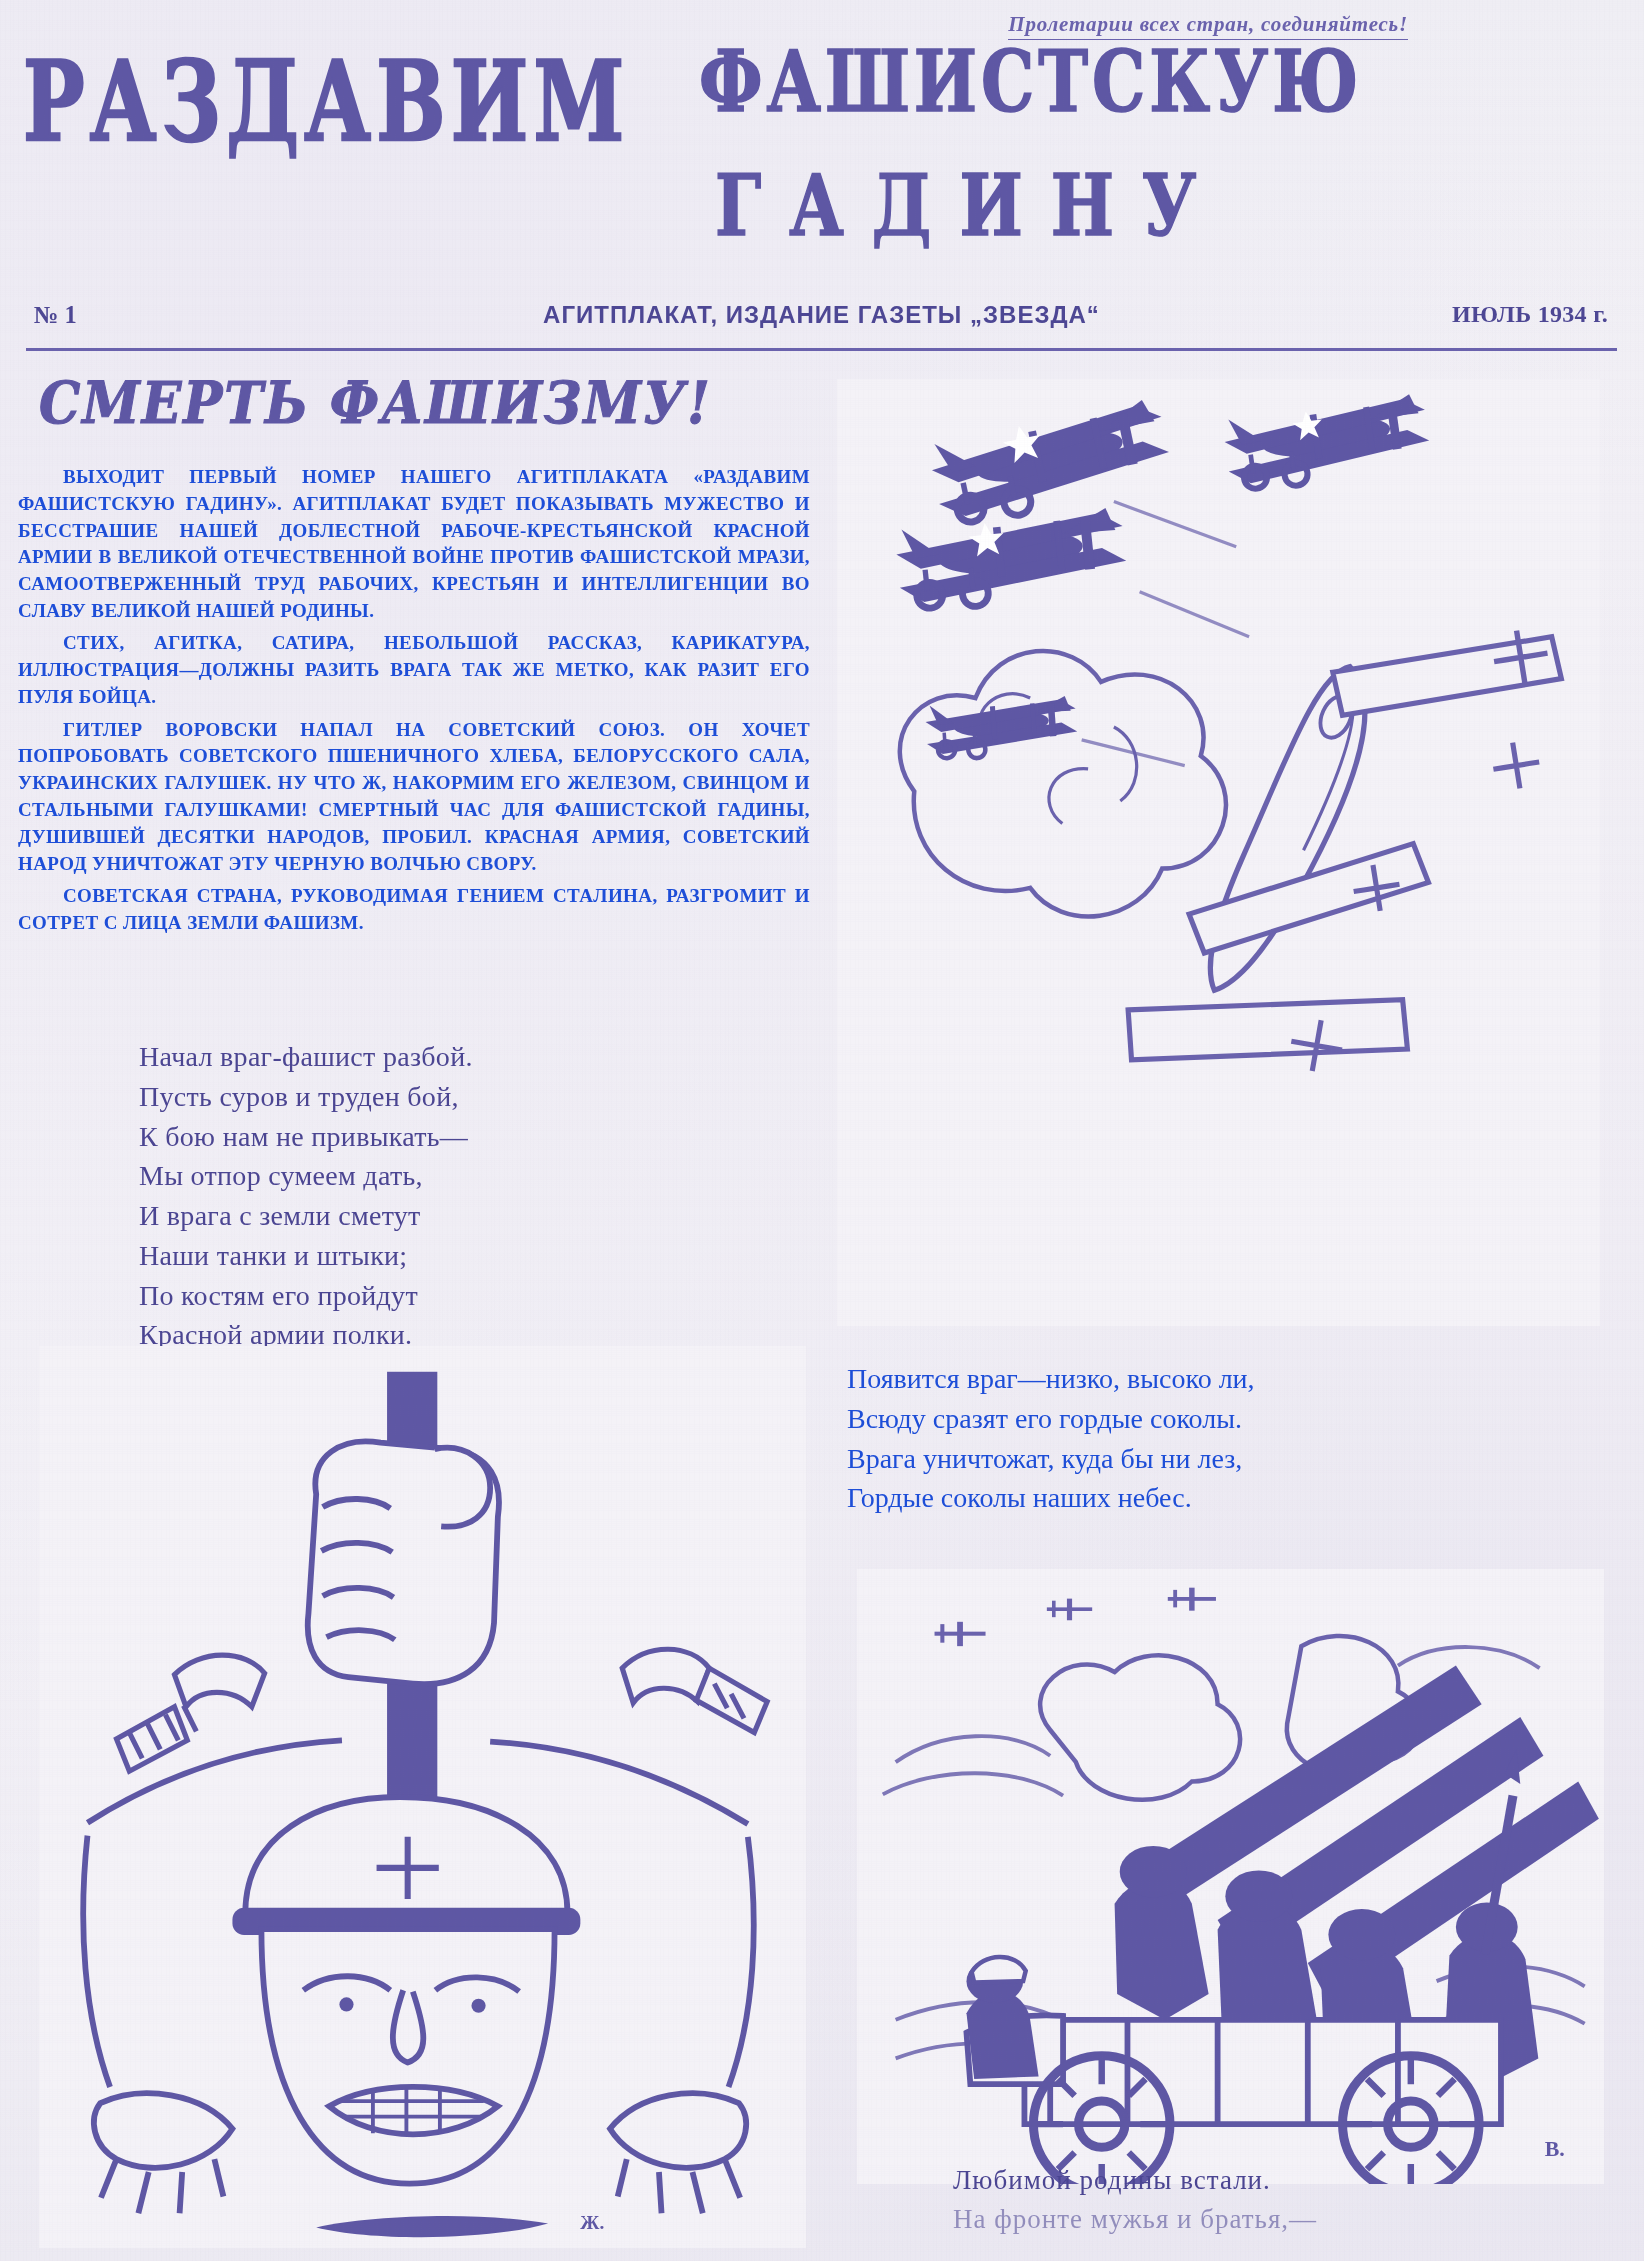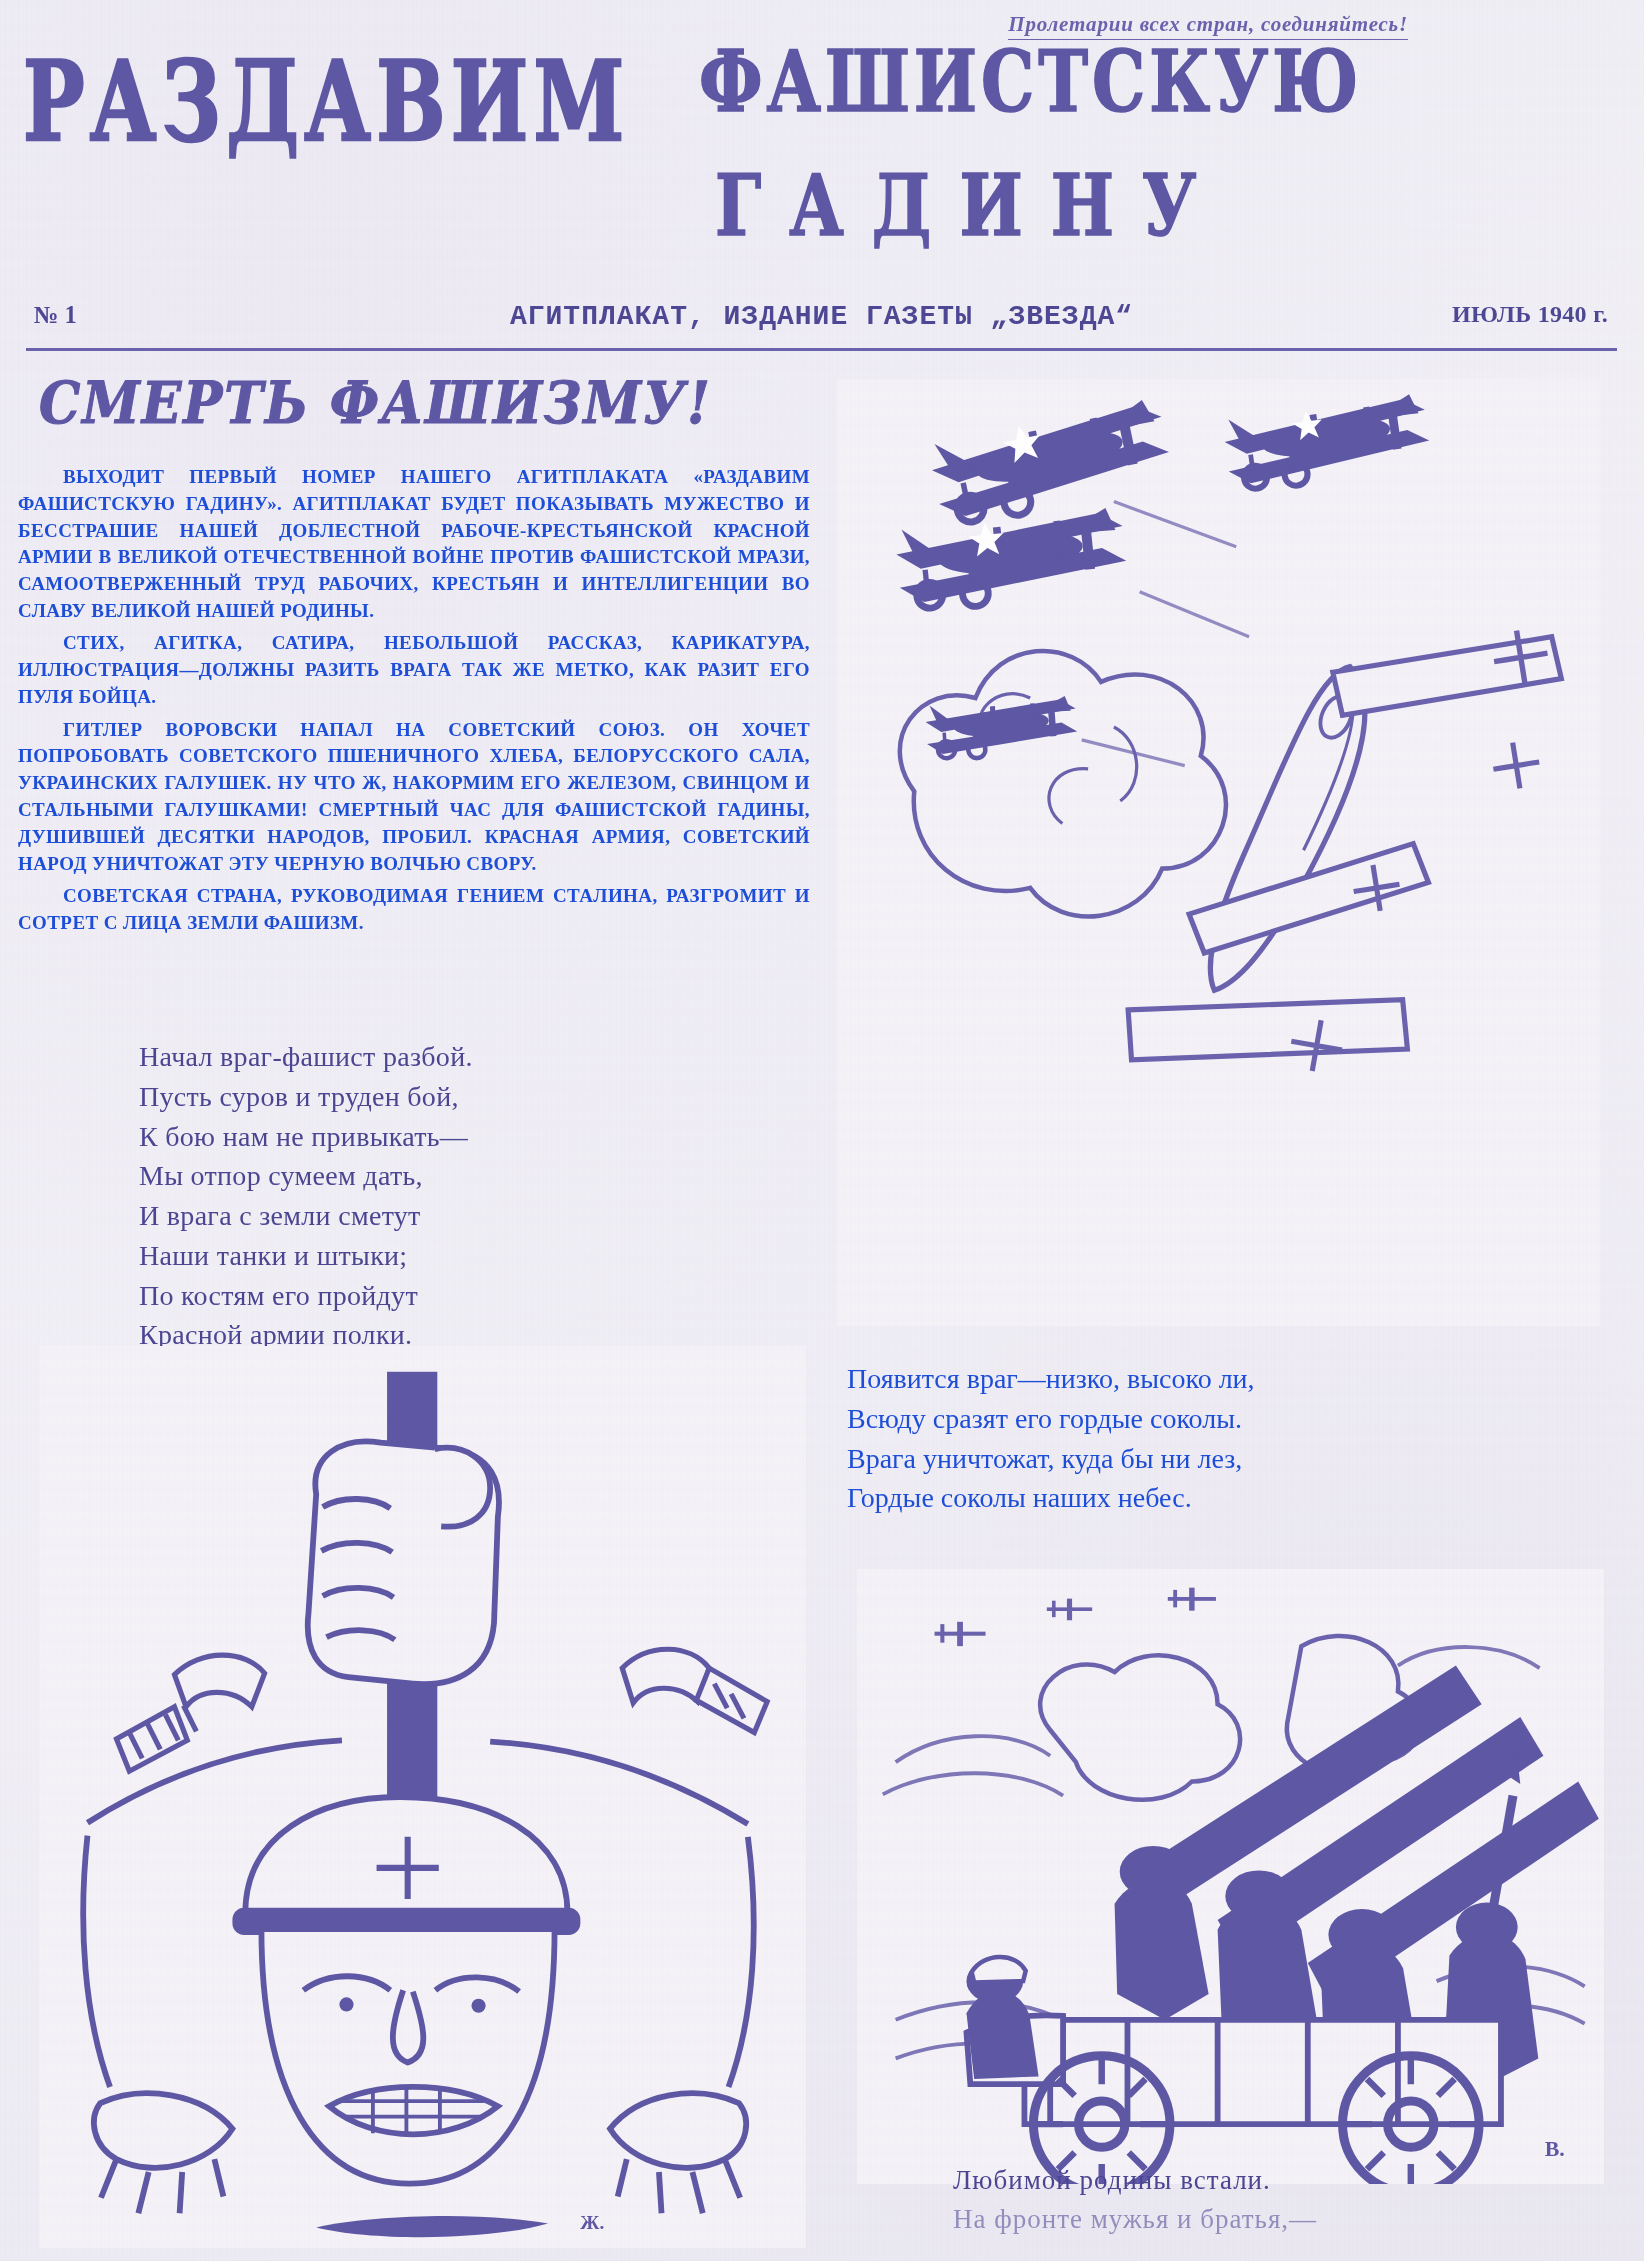--- a/index.html
+++ b/index.html
@@ -114,23 +114,23 @@
     left: 7.7px; top: 7.7px;
     font-family: "Liberation Serif", serif;
     font-weight: bold;
     font-size: 24.5px;
     color: #4d4794;
   }
   #issue-center {
     position: absolute;
     left: 0; right: 0; top: 7.7px;
     text-align: center;
-    font-family: Liberation Mono, monospace;
-    font-weight: bold;
-    font-size: 28px;
+    font-family: Liberation Sans, sans-serif;
+    font-weight: bold;
+    font-size: 24px;
     letter-spacing: 1px;
     color: #4d4794;
   }
   #issue-date {
     position: absolute;
     right: 9px; top: 7.7px;
     font-family: "Liberation Serif", serif;
     font-weight: bold;
     font-size: 24px;
     letter-spacing: 0.3px;
@@ -230,21 +230,21 @@
 <div id="masthead">
   <div id="slogan">Пролетарии всех стран, соединяйтесь!</div>
   <div id="title-left">РАЗДАВИМ</div>
   <div id="title-right-1">ФАШИСТСКУЮ</div>
   <div id="title-right-2">ГАДИНУ</div>
 </div>
 
 <div id="issuebar">
   <div id="issue-no">№ 1</div>
   <div id="issue-center">АГИТПЛАКАТ, ИЗДАНИЕ ГАЗЕТЫ „ЗВЕЗДА“</div>
-  <div id="issue-date">ИЮЛЬ 1940 г.</div>
+  <div id="issue-date">ИЮЛЬ 1934 г.</div>
 </div>
 <div class="rule" id="rule-top"></div>
 
 <div id="headline">СМЕРТЬ ФАШИЗМУ!</div>
 
 <div id="body-text">
   <p>Выходит первый номер нашего агитплаката «Раздавим фашистскую гадину». Агитплакат будет показывать мужество и бесстрашие нашей доблестной рабоче-крестьянской Красной Армии в Великой Отечественной войне против фашистской мрази, самоотверженный труд рабочих, крестьян и интеллигенции во славу великой нашей Родины.</p>
   <p>Стих, агитка, сатира, небольшой рассказ, карикатура, иллюстрация—должны разить врага так же метко, как разит его пуля бойца.</p>
   <p>Гитлер воровски напал на Советский Союз. Он хочет попробовать советского пшеничного хлеба, белорусского сала, украинских галушек. Ну что ж, накормим его железом, свинцом и стальными галушками! Смертный час для фашистской гадины, душившей десятки народов, пробил. Красная Армия, советский народ уничтожат эту черную волчью свору.</p>
   <p>Советская страна, руководимая гением Сталина, разгромит и сотрет с лица земли фашизм.</p>

